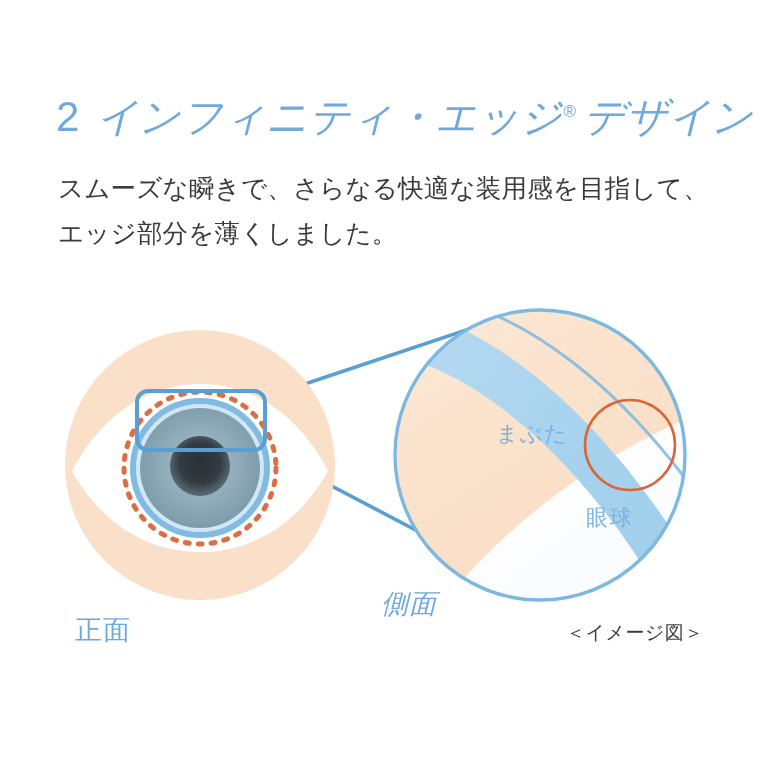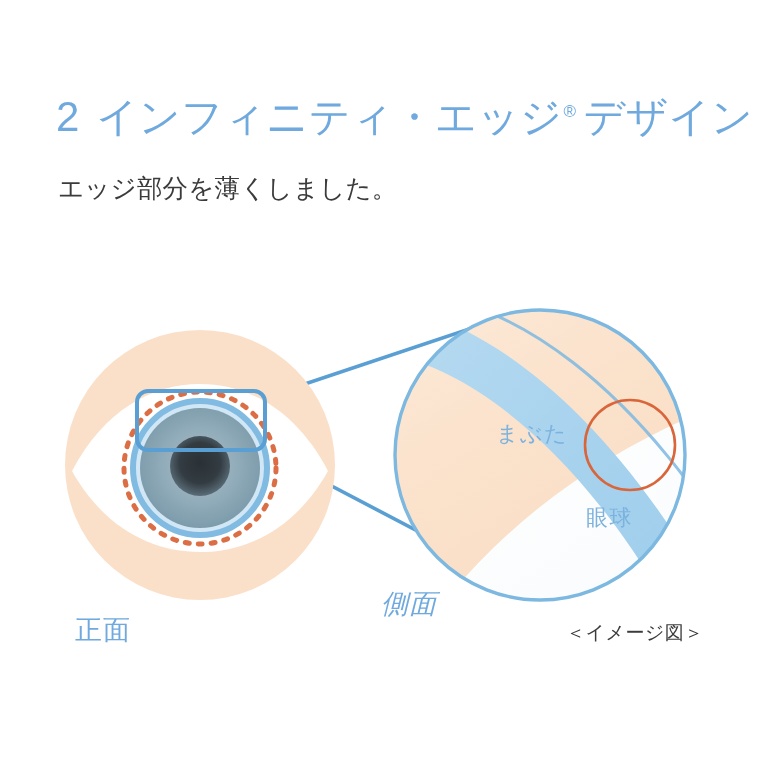--- a/index.html
+++ b/index.html
@@ -28,21 +28,21 @@
     font-size: 41px;
     font-weight: 400;
     letter-spacing: 0.5px;
     white-space: nowrap;
   }
   .heading-num {
     font-size: 42px;
     margin-right: 17px;
     letter-spacing: 0;
   }
-  .heading-text { font-size: 41px; }
+  .heading-text { font-size: 41px; font-style: italic; }
   .heading-reg {
     font-size: 17px;
     vertical-align: super;
     position: relative;
     top: -14px;
     margin-left: 1px;
     margin-right: 7px;
   }
 
   
@@ -110,20 +110,21 @@
 <body>
 
 <div class="heading">
   <span class="heading-num">2</span>
   <span class="heading-text">インフィニティ・エッジ</span>
   <span class="heading-reg">®</span>
   <span class="heading-text">デザイン</span>
 </div>
 
 <div class="body-copy">
+  <span class="line">スムーズな瞬きで、さらなる快適な装用感を目指して、</span>
   <span class="line">エッジ部分を薄くしました。</span>
 </div>
 
 <div class="figure">
   <svg class="figure-svg" viewBox="0 0 770 380" xmlns="http://www.w3.org/2000/svg">
     <defs>
       <radialGradient id="irisGrad" cx="50%" cy="48%" r="52%">
         <stop offset="0%" stop-color="#a8bfcb"></stop>
         <stop offset="55%" stop-color="#93adbb"></stop>
         <stop offset="100%" stop-color="#7d9cab"></stop>

